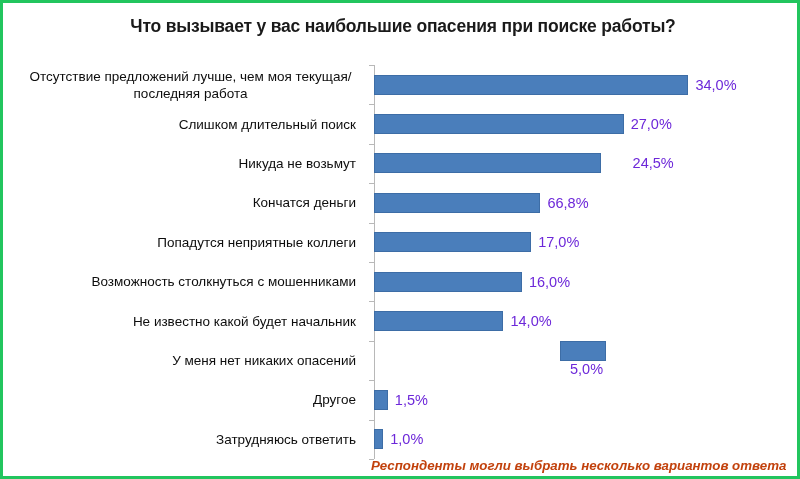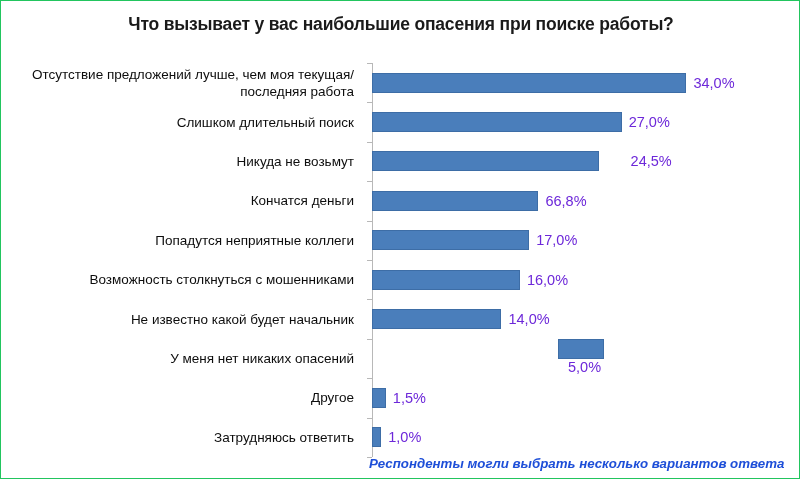--- a/index.html
+++ b/index.html
@@ -13,21 +13,21 @@
     font-family: "Liberation Sans", sans-serif;
     -webkit-font-smoothing: antialiased;
   }
 
   .chart-frame {
     position: relative;
     box-sizing: border-box;
     width: 800px;
     height: 479px;
     background: #ffffff;
-    border: 1px solid #22c55e;
+    border: 3px solid #22c55e;
     overflow: hidden;
   }
 
   .chart-title {
     position: absolute;
     left: 0;
     top: 13px;
     width: 800px;
     text-align: center;
     font-size: 17.5px;
@@ -98,37 +98,37 @@
     height: 394px;
   }
   .cat-label {
     position: absolute;
     right: 0;
     width: 340px;
     height: 39.4px;
     display: flex;
     align-items: center;
     justify-content: flex-end;
-    text-align: right;
+    text-align: center;
     font-size: 13.5px;
     line-height: 17px;
     color: #0d0d0d;
     padding-right: 9px;
     box-sizing: border-box;
   }
 
   .footnote {
     position: absolute;
     left: 368px;
     top: 455px;
     width: 424px;
     font-size: 13.3px;
     font-style: italic;
     font-weight: bold;
-    color: #1d4ed8;
+    color: #c2410c;
     white-space: nowrap;
     text-align: left;
   }
 </style>
 </head>
 <body>
 
 <div class="chart-frame">
 
   <div class="chart-title">Что вызывает у вас наибольшие опасения при поиске работы?</div>

